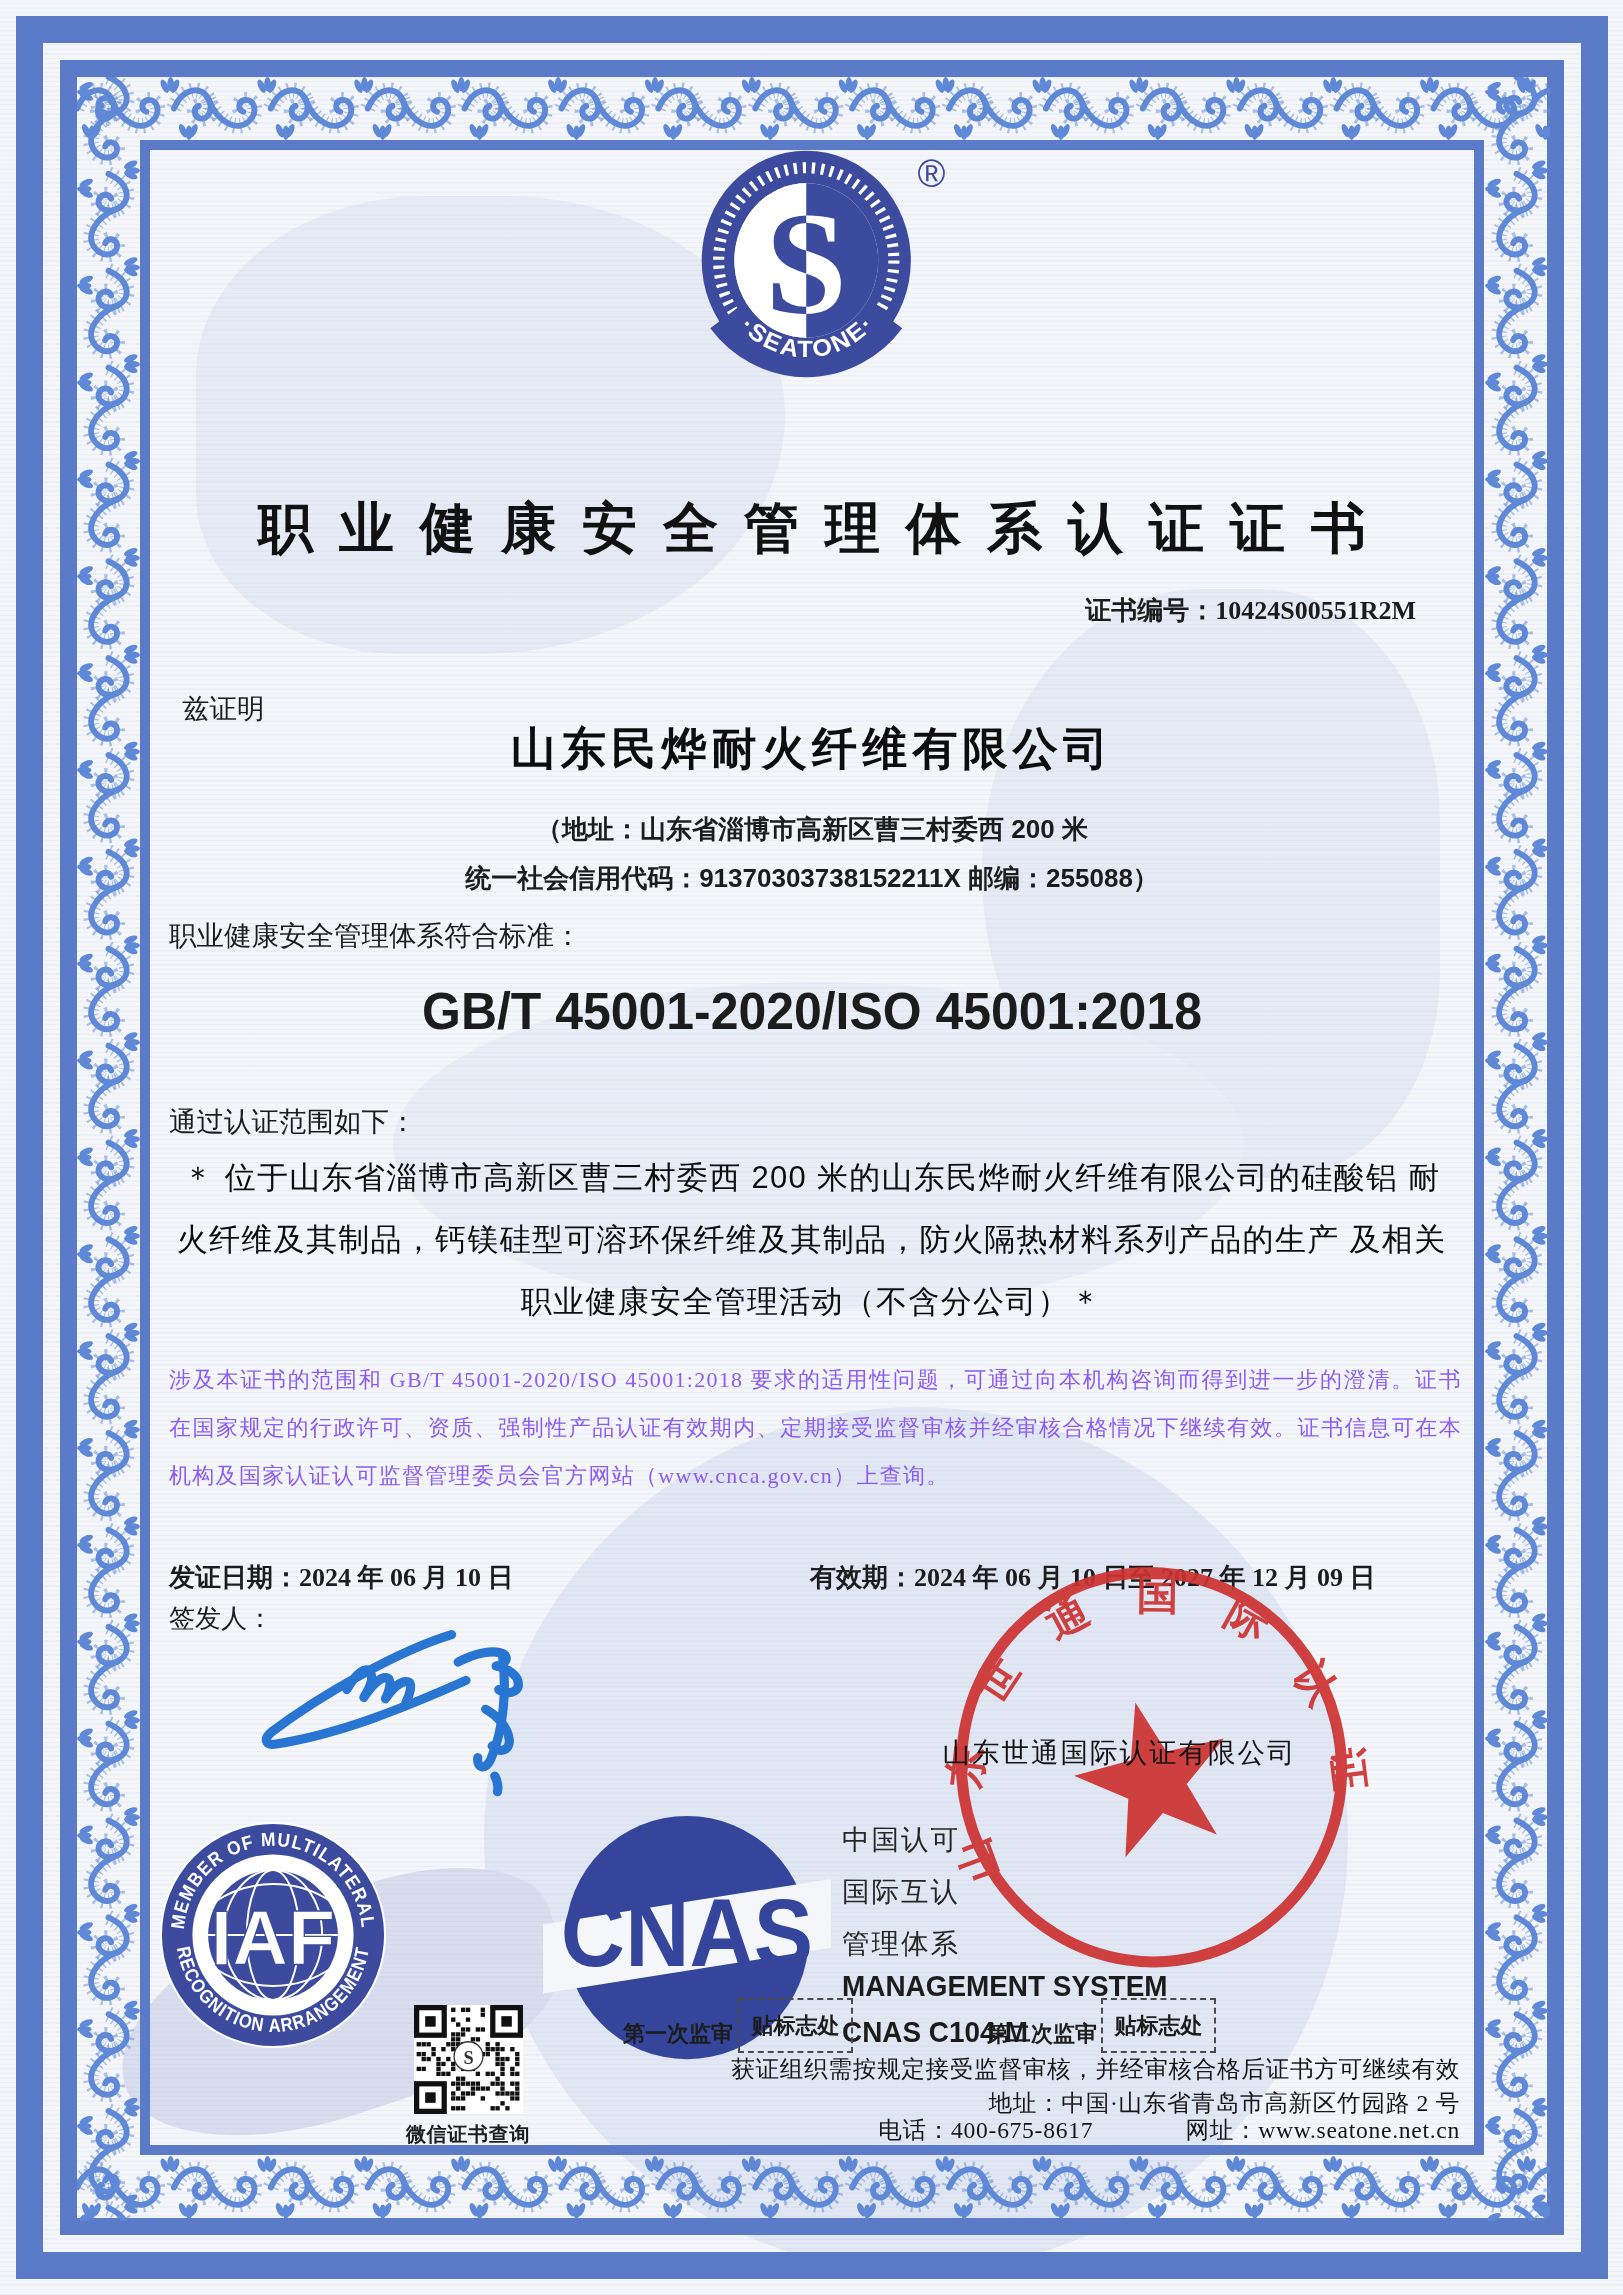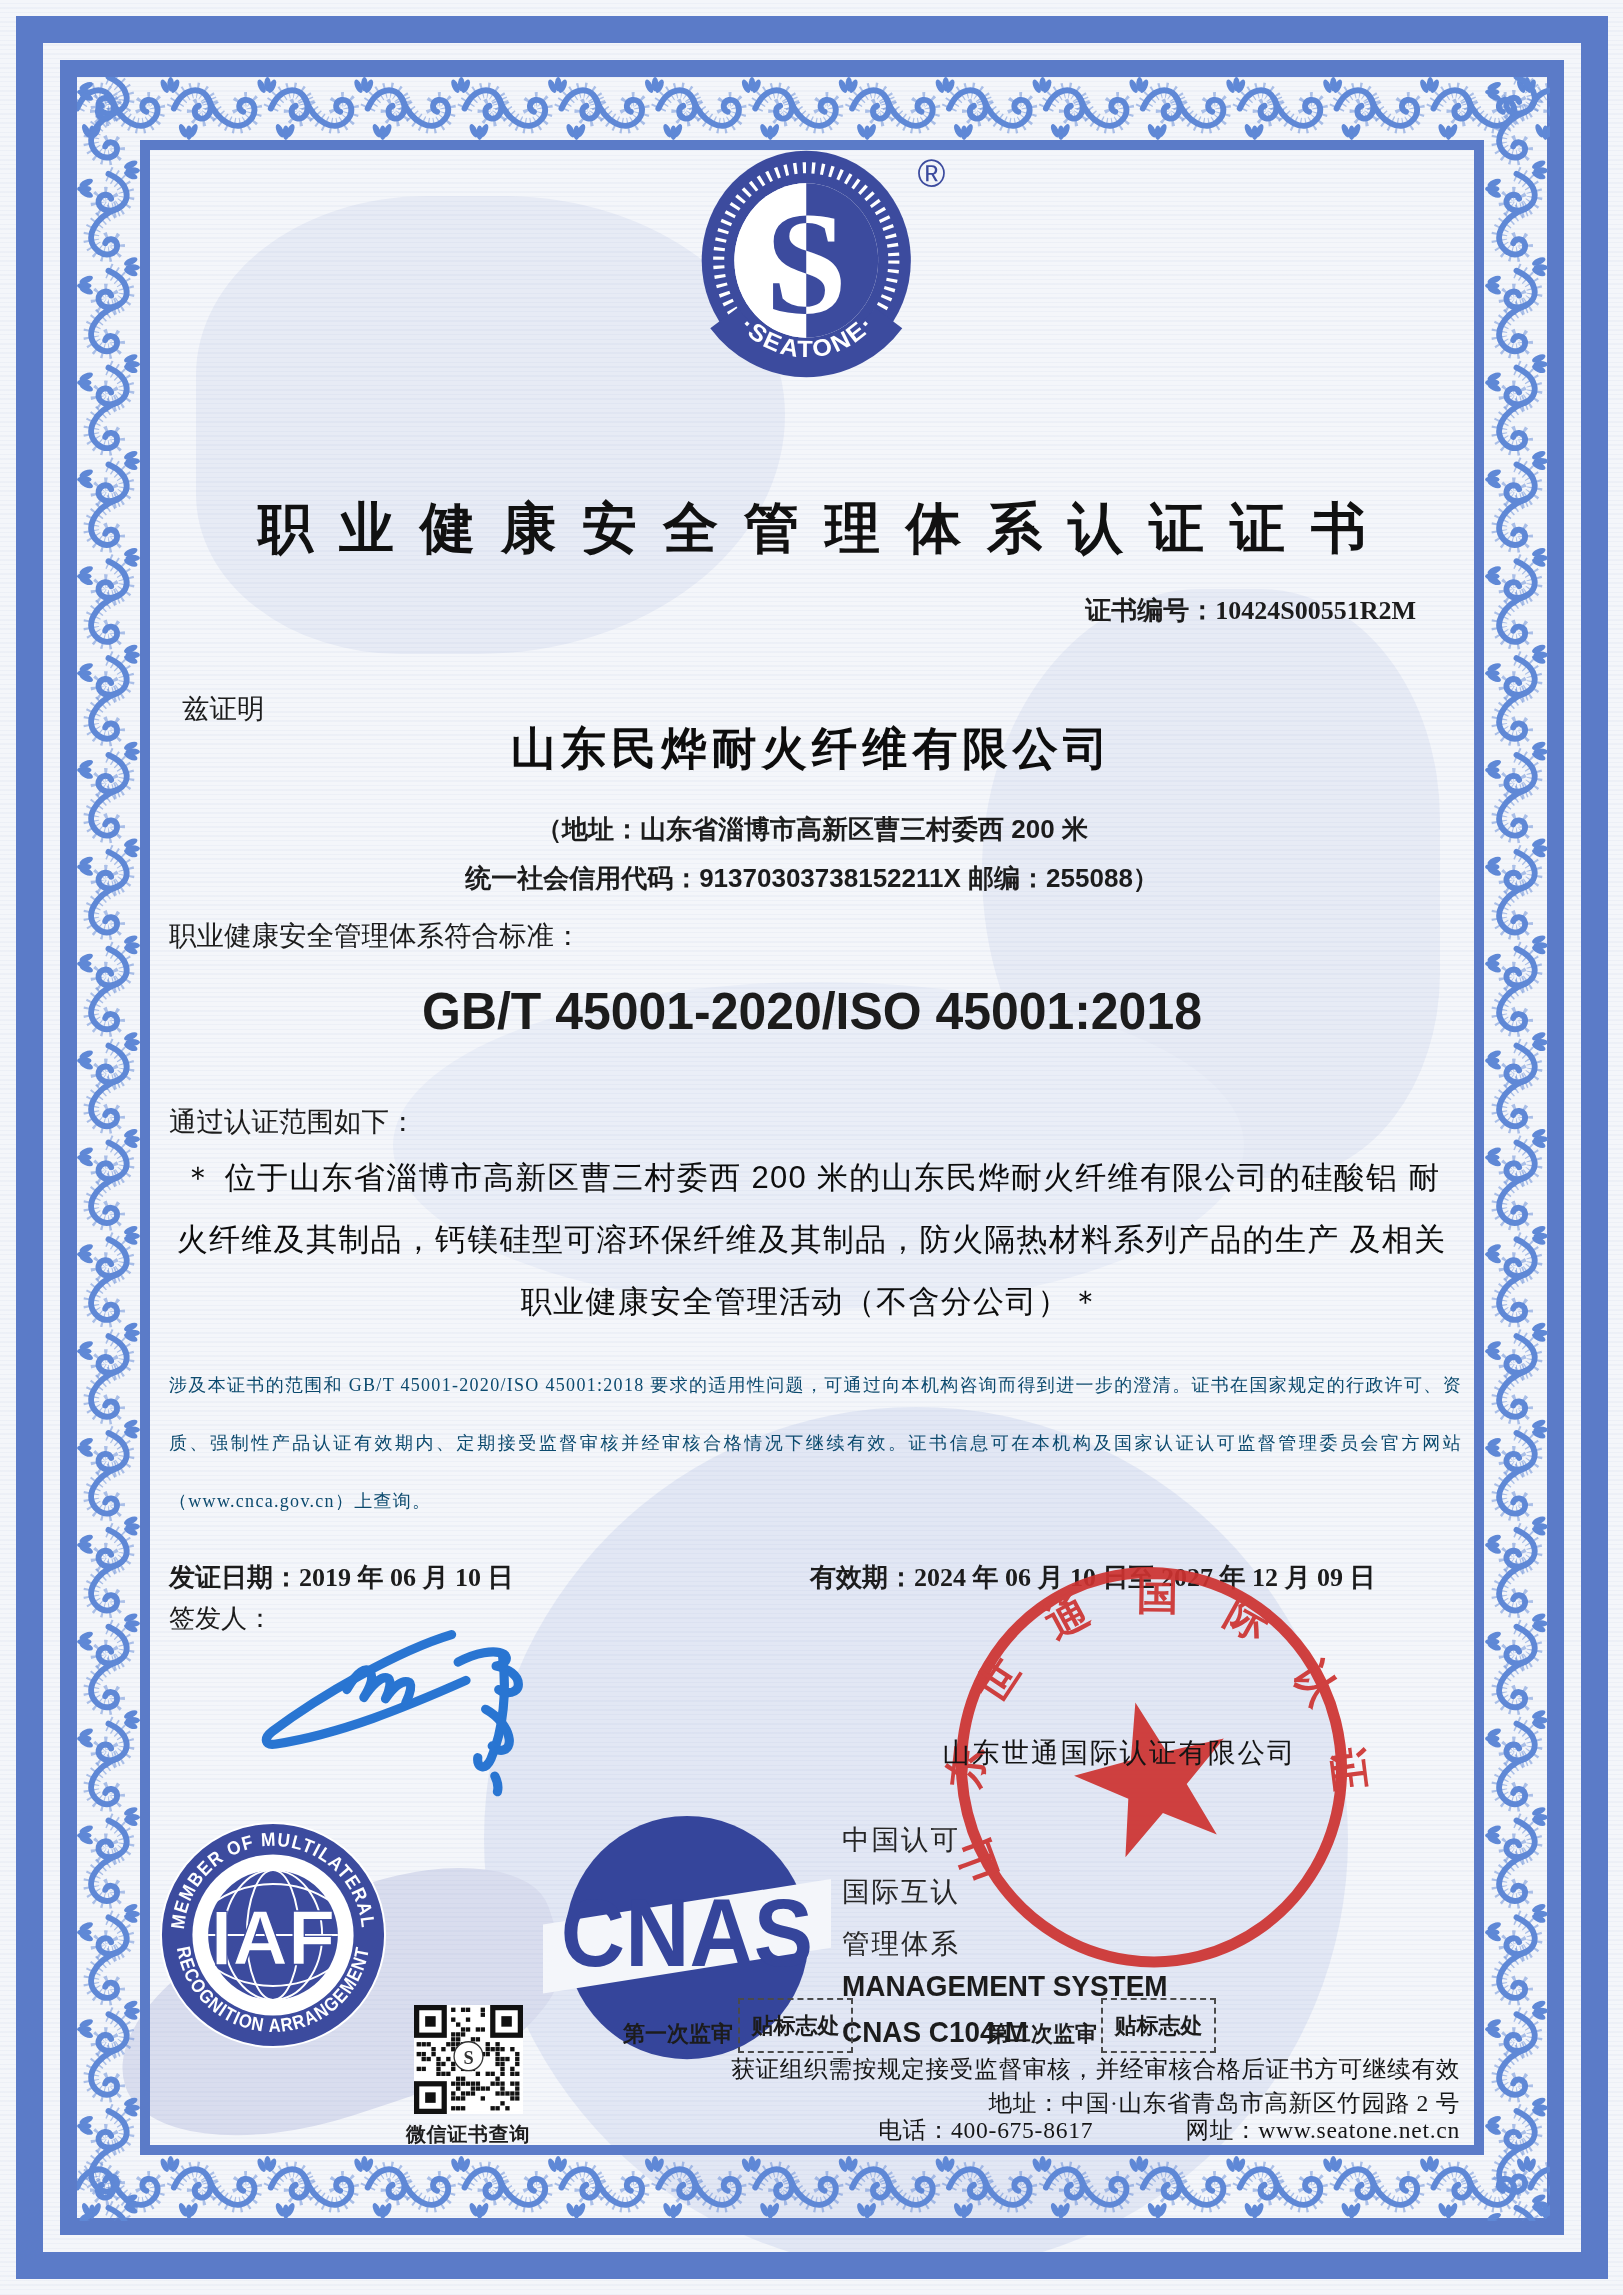--- a/index.html
+++ b/index.html
@@ -24,22 +24,22 @@
   .hereby{left:182px;top:691px;font-size:27.5px;}
   .company{left:152px;width:1320px;top:719px;font-size:45px;font-weight:bold;letter-spacing:5.2px;
            font-family:"Liberation Serif", serif;color:#0d0d0d;}
   .addr1{left:152px;width:1320px;top:812px;font-size:26px;font-weight:bold;}
   .addr2{left:152px;width:1320px;top:861px;font-size:26px;font-weight:bold;}
   .stdlabel{left:169px;top:918px;font-size:27.5px;}
   .standard{left:152px;width:1320px;top:981px;font-size:52px;font-weight:bold;transform:scaleX(.96);}
   .scopelabel{left:169px;top:1104px;font-size:27.5px;}
   .scope{left:175px;width:1273px;top:1147px;font-size:31px;font-weight:normal;line-height:62px;
          letter-spacing:1.3px;text-align:center;color:#0d0d0d;}
-  .note{left:169px;width:1293px;top:1356px;font-size:18px;line-height:58px;letter-spacing:1.3px;
-        text-align:justify;font-family:"Liberation Serif", serif;color:#0c4a6e;}
+  .note{left:169px;width:1293px;top:1356px;font-size:22px;line-height:48px;letter-spacing:1.3px;
+        text-align:justify;font-family:"Liberation Serif", serif;color:#8b5cf6;}
   .daterow{font-size:26px;font-weight:600;font-family:"Liberation Serif", serif;}
   .issue{left:169px;top:1560px;}
   .valid{left:810px;top:1560px;}
   .signer{left:169px;top:1601px;font-size:26px;}
   .issuer{left:910px;width:419px;top:1735px;font-size:27.5px;letter-spacing:2px;color:#141414;
           font-weight:500;text-align:center;}
   .cnblock{left:842px;top:1814px;font-size:27.5px;line-height:52px;color:#262626;letter-spacing:2px;}
   .mgmt{left:842px;top:1969px;font-size:30px;font-weight:bold;transform:scaleX(.93);transform-origin:left;}
   .c104{left:842px;top:2015px;font-size:30px;font-weight:bold;transform:scaleX(.93);transform-origin:left;}
   .qrcap{left:388px;width:160px;top:2121px;font-size:20px;font-weight:600;text-align:center;letter-spacing:0.7px;}
@@ -212,21 +212,21 @@
   <div class="abs addr1 ctr">（地址：山东省淄博市高新区曹三村委西 200 米</div>
   <div class="abs addr2 ctr">统一社会信用代码：91370303738152211X  邮编：255088）</div>
 
   <div class="abs stdlabel">职业健康安全管理体系符合标准：</div>
   <div class="abs standard ctr">GB/T 45001-2020/ISO 45001:2018</div>
   <div class="abs scopelabel">通过认证范围如下：</div>
   <div class="abs scope">＊ 位于山东省淄博市高新区曹三村委西 200 米的山东民烨耐火纤维有限公司的硅酸铝 耐火纤维及其制品，钙镁硅型可溶环保纤维及其制品，防火隔热材料系列产品的生产 及相关职业健康安全管理活动（不含分公司）＊</div>
   <div class="abs note">涉及本证书的范围和 GB/T 45001-2020/ISO 45001:2018 要求的适用性问题，可通过向本机构咨询而得到进一步的澄清。证书在国家规定的行政许可、资质、强制性产品认证有效期内、定期接受监督审核并经审核合格情况下继续有效。证书信息可在本机构及国家认证认可监督管理委员会官方网站（www.cnca.gov.cn）上查询。</div>
 
   <div class="abs daterow issue">
-    <span>发证日期：</span><span>2019 年 06 月 10 日</span>
+    <span>发证日期：</span><span>2024 年 06 月 10 日</span>
   </div>
   <div class="abs daterow valid">
     <span>有效期：</span><span>2024 年 06 月 10 日至 2027 年 12 月 09 日</span>
   </div>
   <div class="abs signer">签发人：</div>
 
   <svg class="abs" style="left:242px;top:1611px" width="393" height="203" viewBox="0 0 600 310">
     <g fill="none" stroke="#1f6fd0" stroke-width="14" stroke-linecap="round" stroke-linejoin="round" opacity=".95">
       <path d="M320,36 C240,60 120,128 46,184 C32,195 35,206 52,203 C150,188 252,146 342,106"></path>
       <path d="M160,120 C176,92 190,84 196,94 C202,104 192,122 186,132 C198,114 212,100 221,102 C230,104 225,122 219,134 C231,116 244,106 253,108 C262,110 256,128 250,140"></path>

